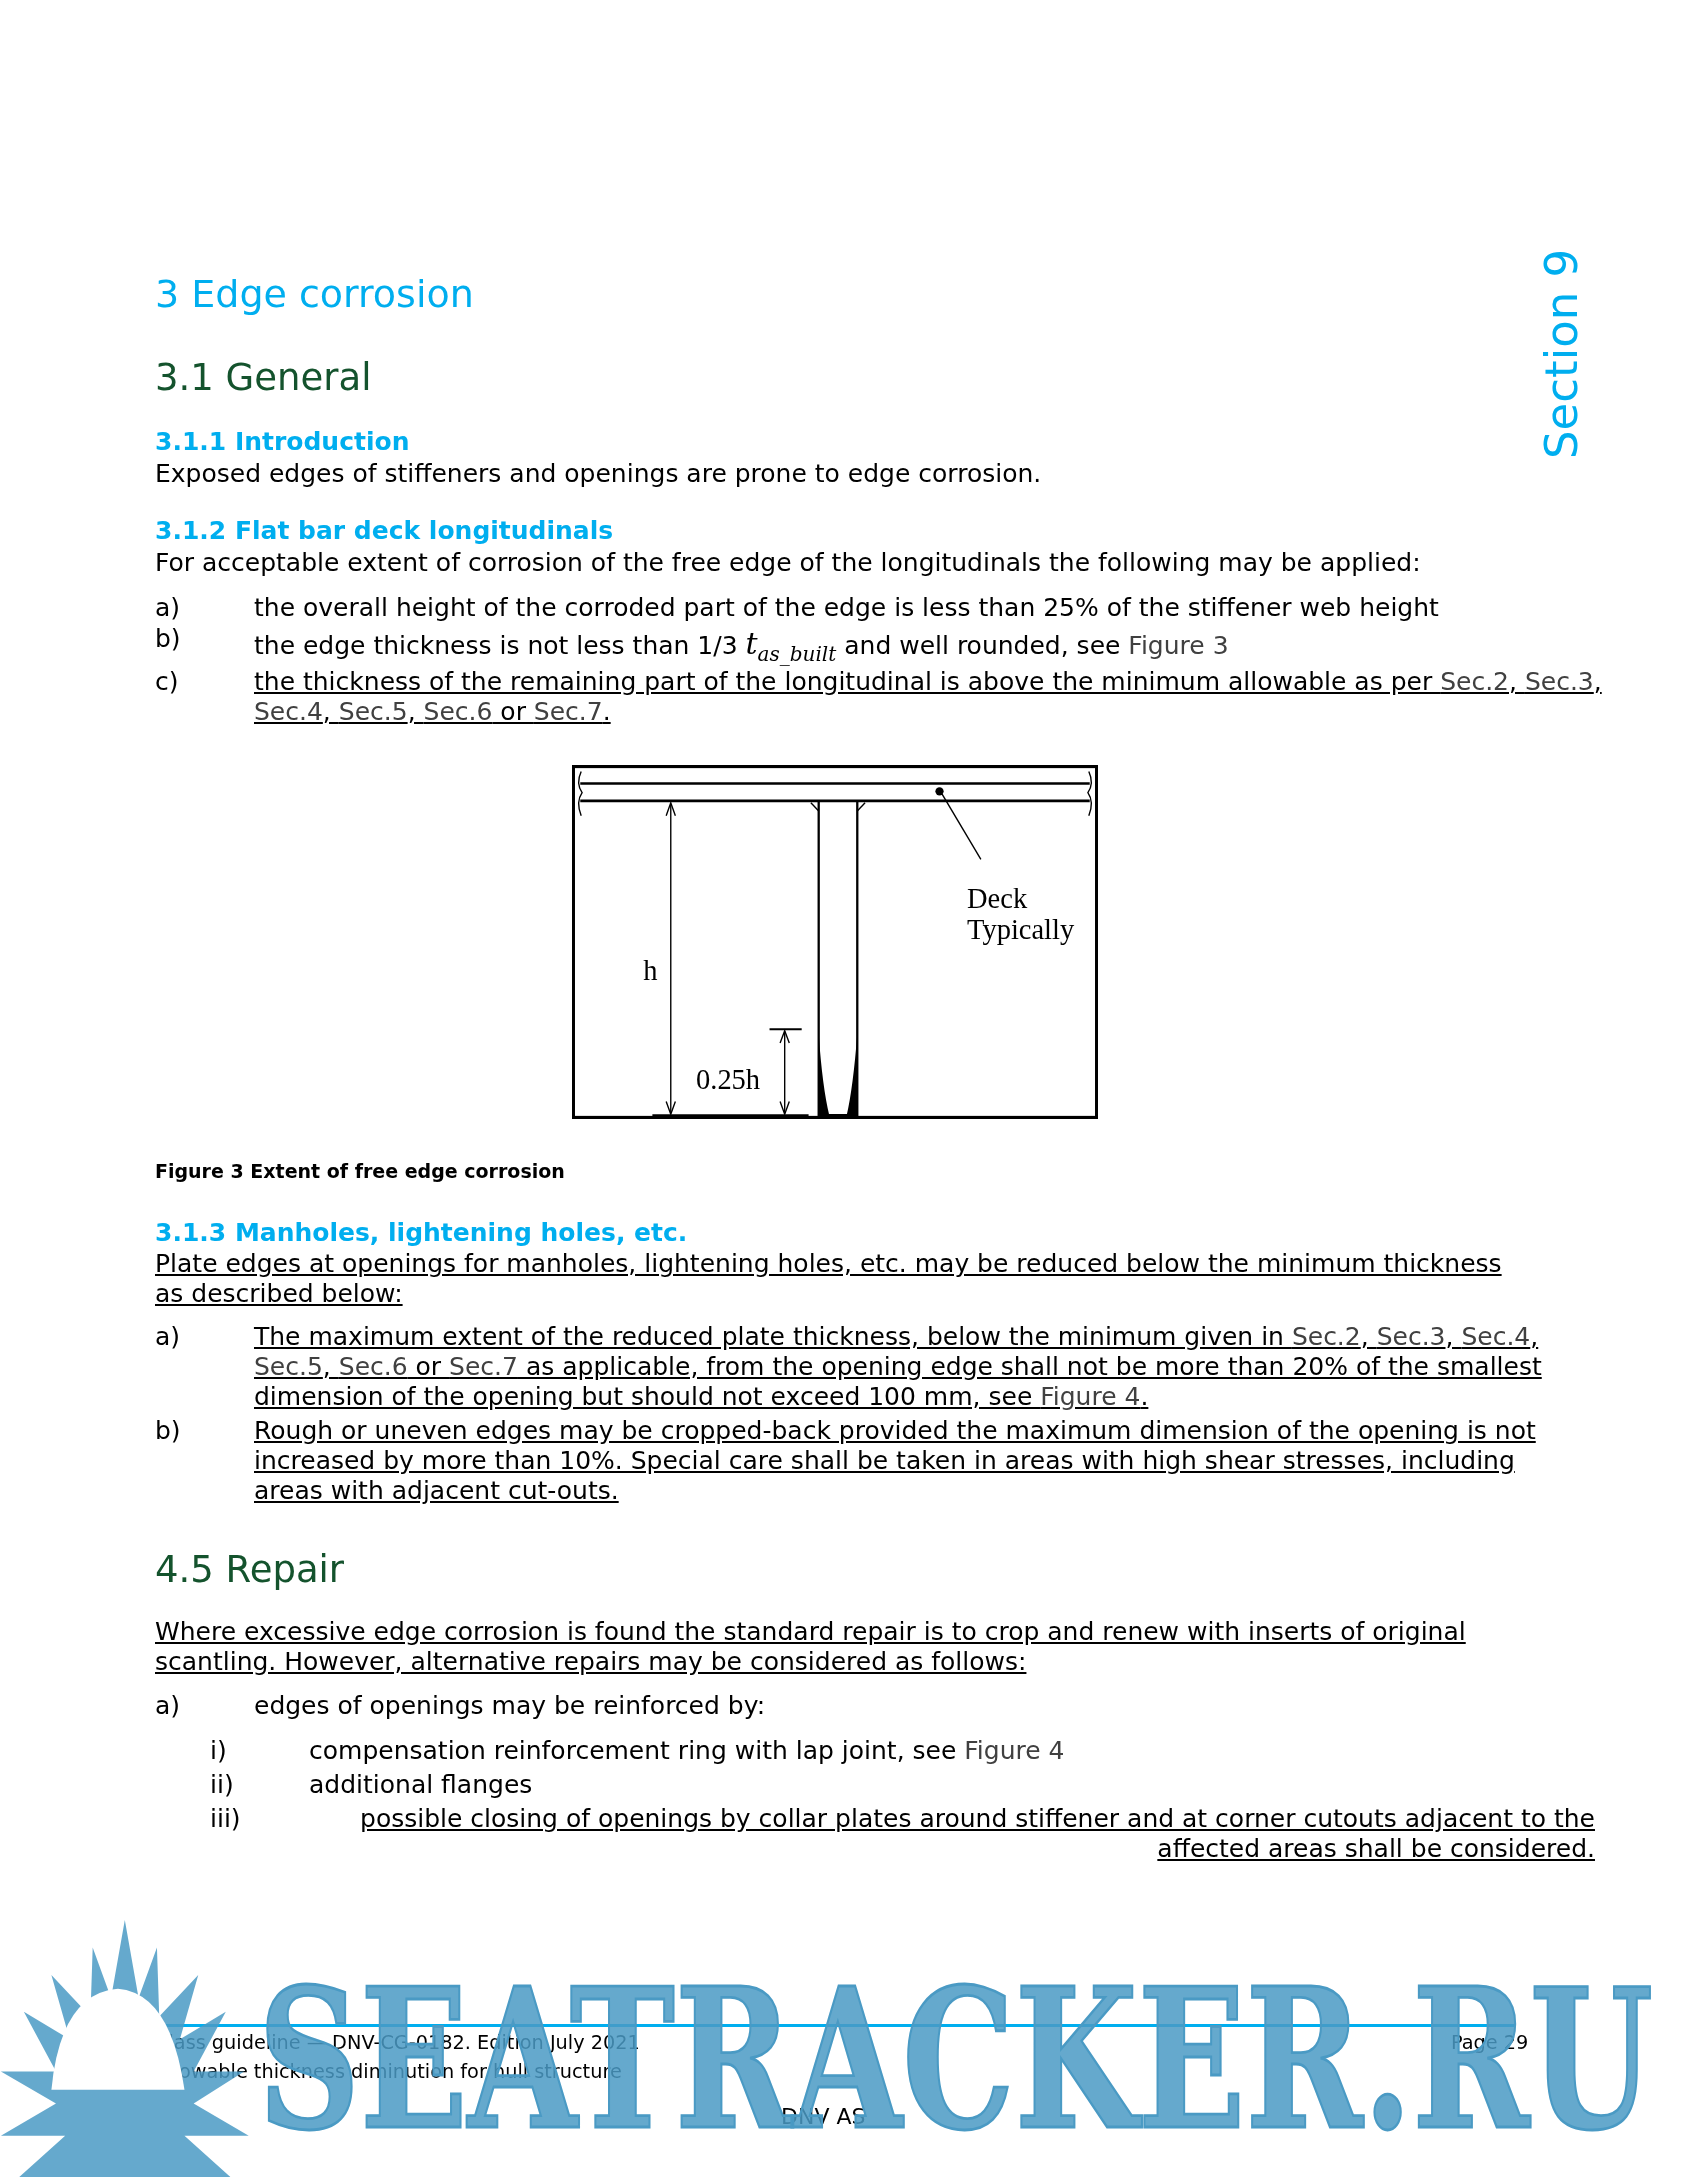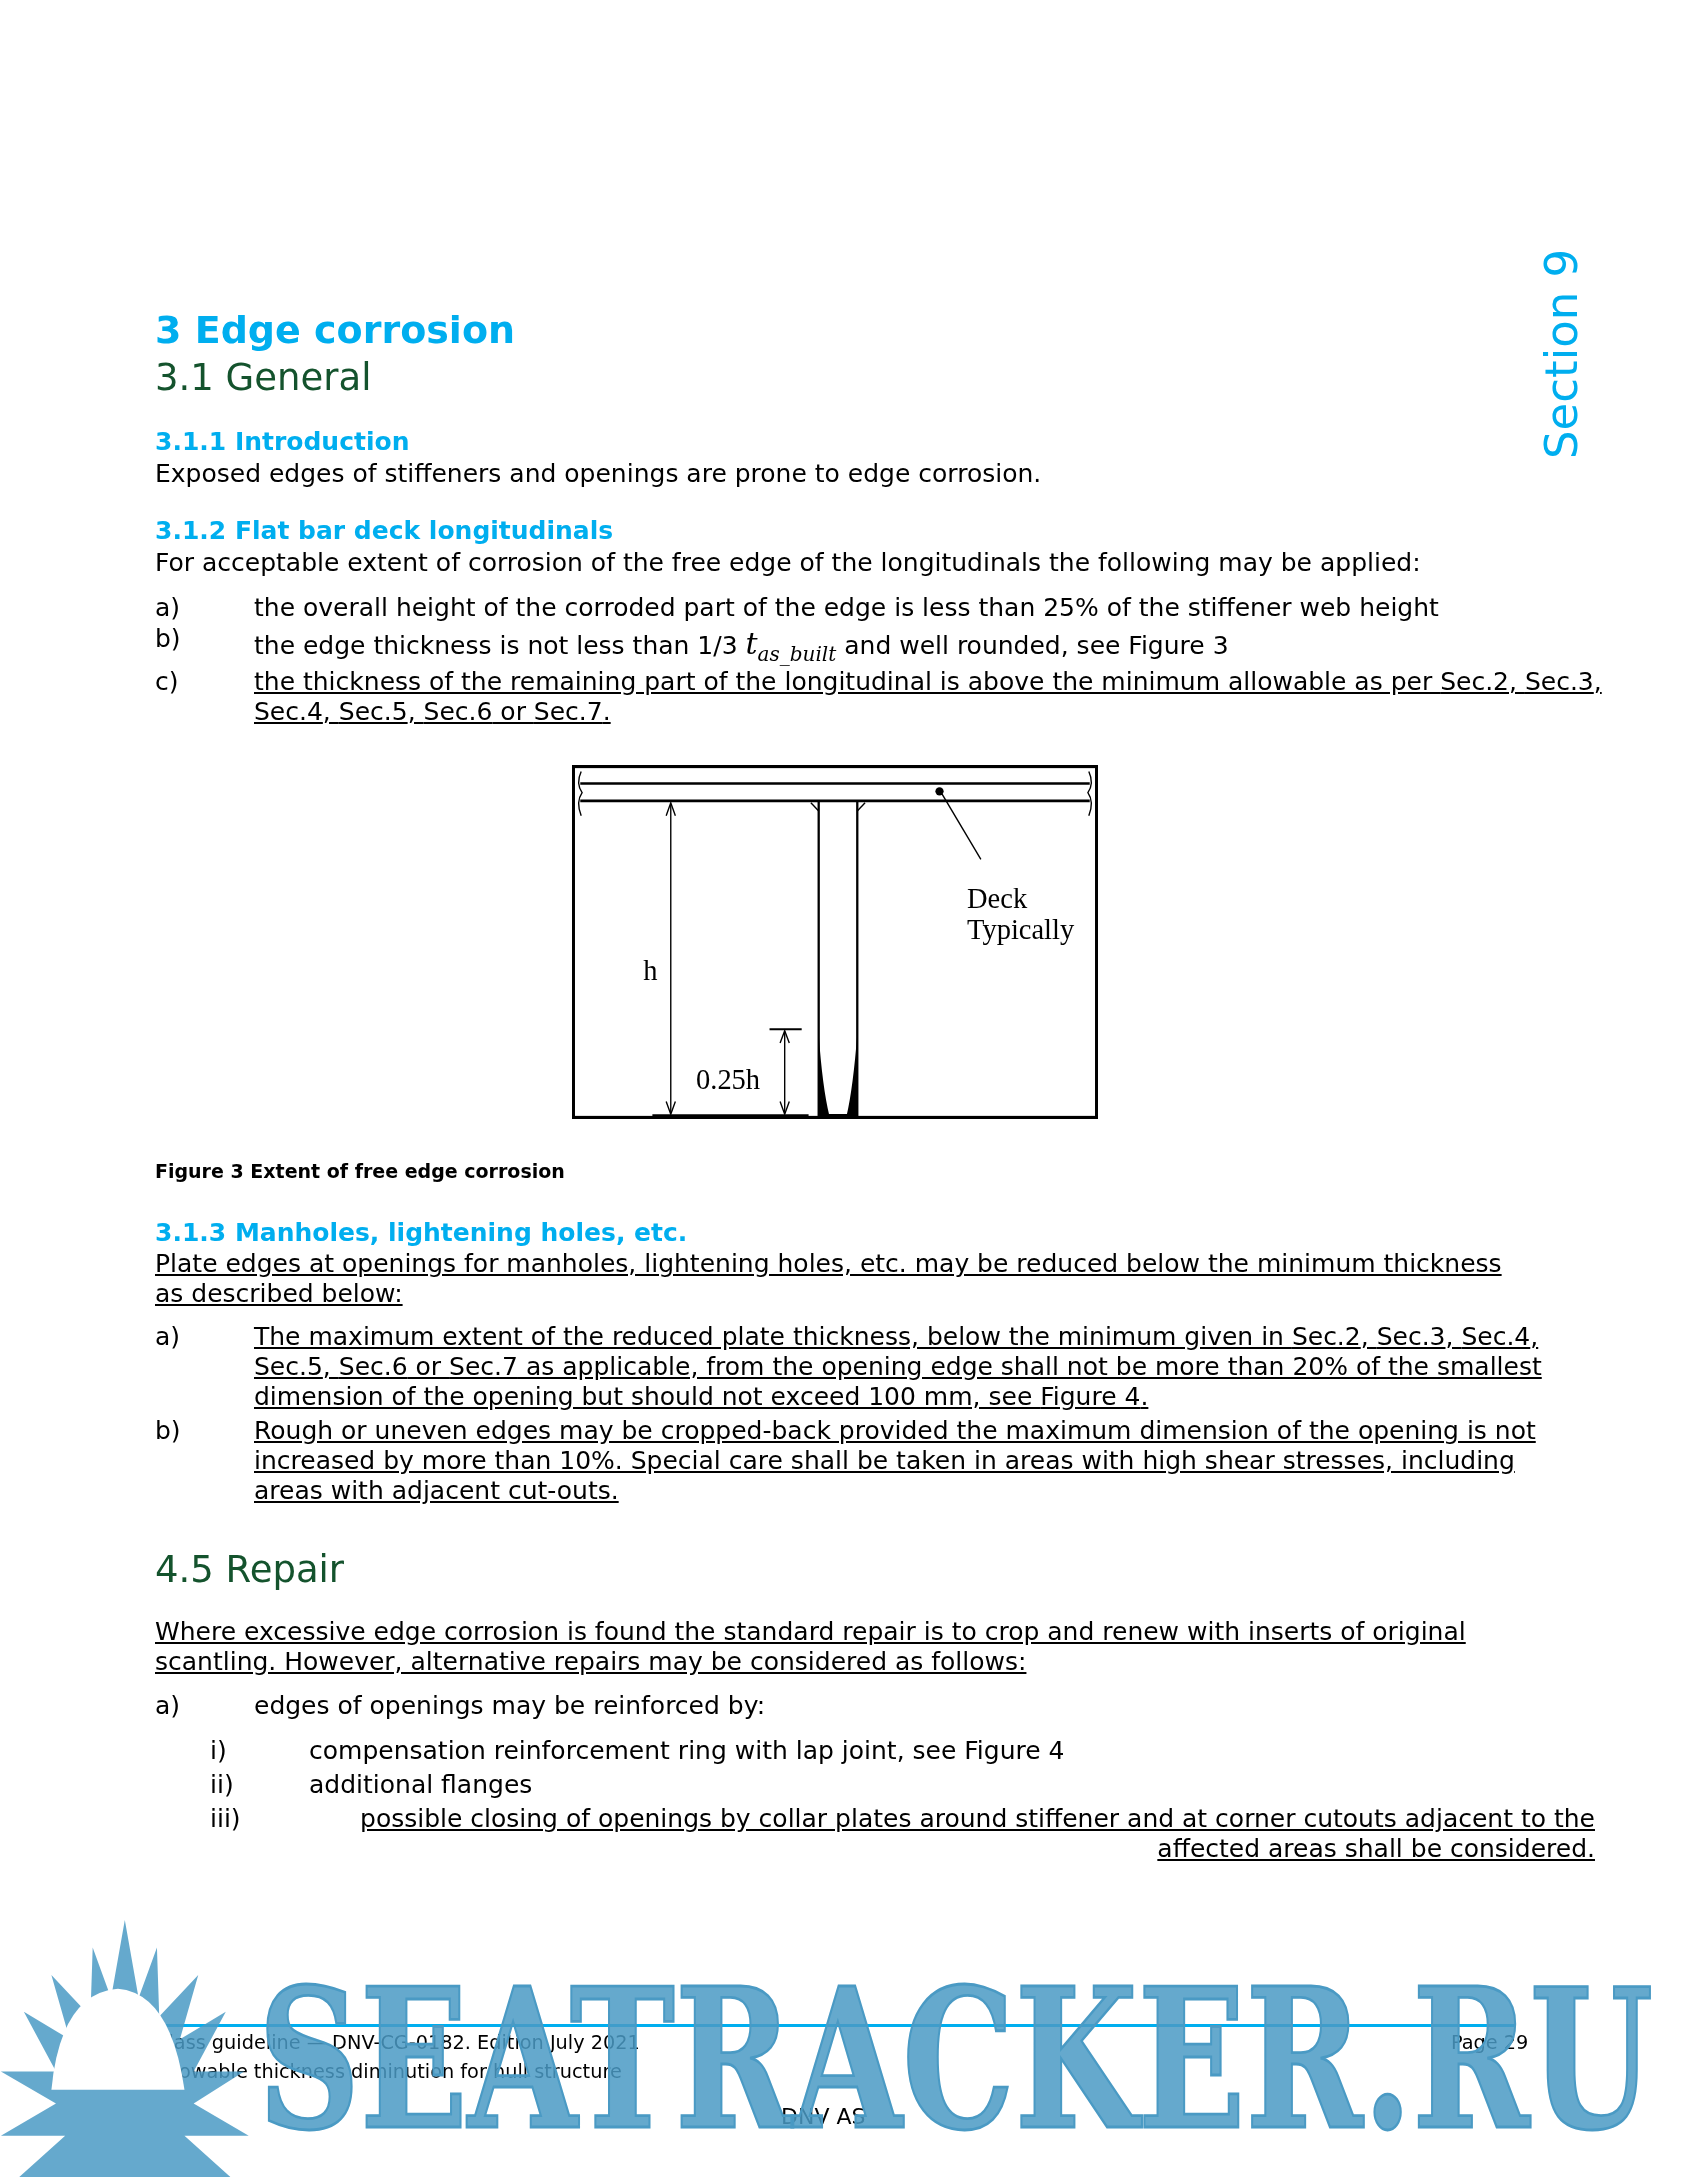--- a/index.html
+++ b/index.html
@@ -1,20 +1,20 @@
 <!DOCTYPE html>
 <html style="font-size:7.4px"><head>
 <meta charset="utf-8">
 <style>
   html, body { margin:0; padding:0; background:#ffffff; }
   body { width:1687px; height:2183px; position:relative; overflow:hidden;
          font-family:"DejaVu Sans", sans-serif; color:#000; }
   .abs { position:absolute; }
-  .link { color:#000000; }
-  .h1 { left:155px; top:272px; font-size:38px; font-weight:bold; color:#00AEEF; white-space:nowrap;margin-top:36px; }
+  .link { color:#404040; }
+  .h1 { left:155px; top:272px; font-size:38px; font-weight:normal; color:#00AEEF; white-space:nowrap; }
   .h2 { font-size:37px; font-weight:normal; color:#14532d; white-space:nowrap; }
   .h3 { font-size:25px; font-weight:bold; color:#00AEEF; white-space:nowrap; }
   .body { font-size:25px; line-height:30px; white-space:nowrap; }
   .wrap { white-space:normal;text-decoration:underline; }
   .item { position:absolute; font-size:25px; line-height:30px; }
   .item .lbl { position:absolute; left:0; top:0; }
   .item .txt { position:absolute; left:55px; top:0; width:1369px;margin-left:44px; }
   .caption { font-size:19px; font-weight:bold; white-space:nowrap; }
   .section-tab { left:1535px; top:459px; transform-origin:0 0; transform:rotate(-90deg);
                  font-size:45px; color:#00AEEF; white-space:nowrap; }

